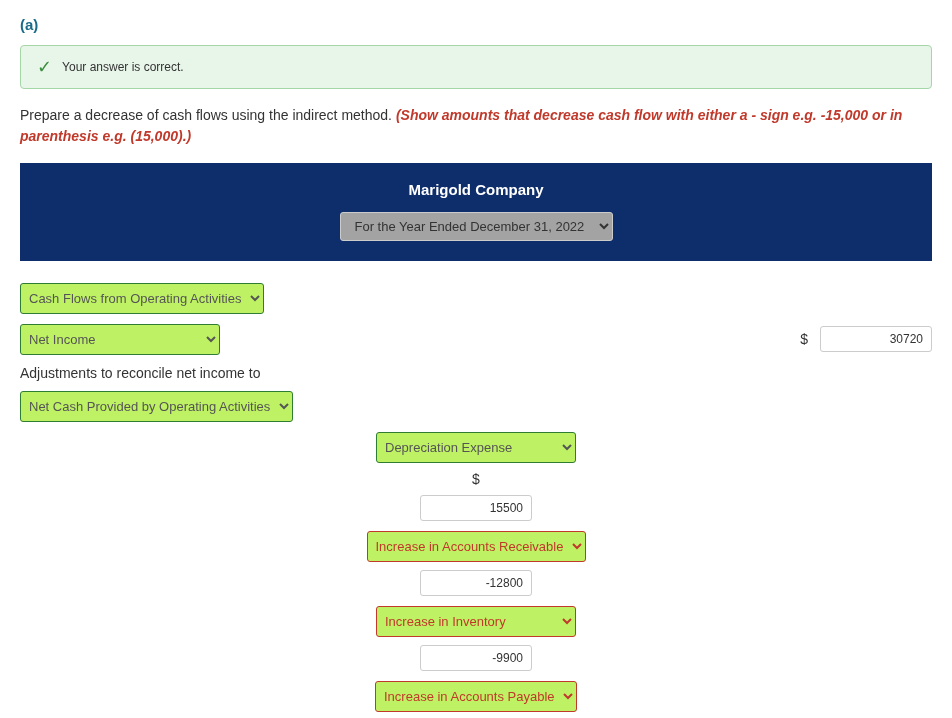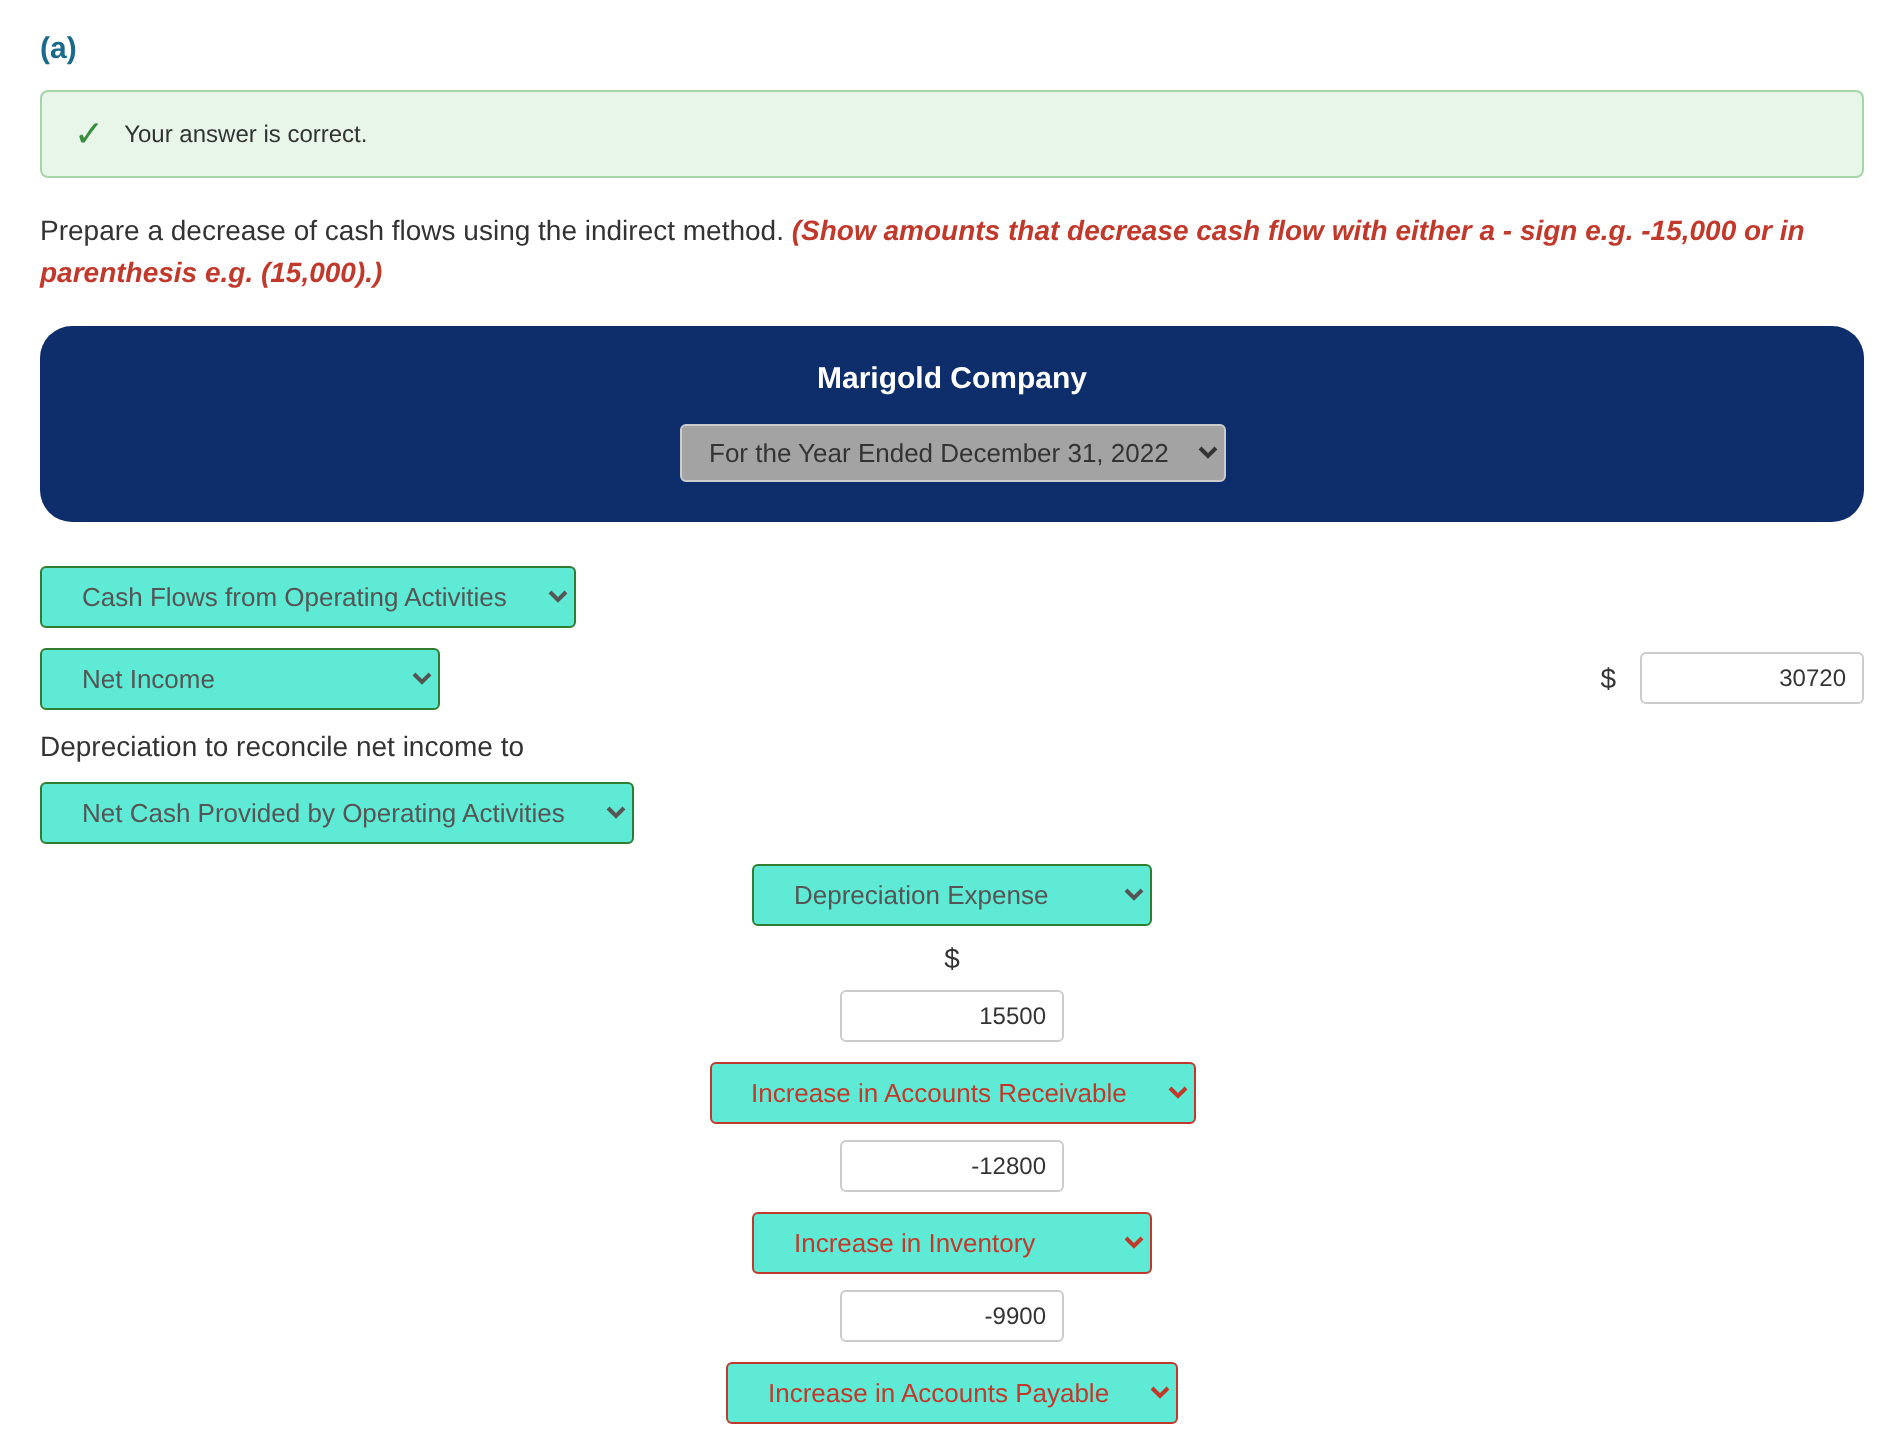--- a/index.html
+++ b/index.html
@@ -46,21 +46,21 @@
       line-height: 1.5;
     }
     .instruction-red {
       color: #c0392b;
       font-style: italic;
       font-weight: bold;
     }
     .statement-container {
       background: #0d2d6b;
       padding: 16px 20px 20px 20px;
-      border-radius: 16px;
+      border-radius: 0;
       margin-bottom: 18px;
     }
     .statement-title {
       text-align: center;
       color: #fff;
       font-size: 15px;
       font-weight: bold;
       line-height: 1.5;
       margin-bottom: 10px;
     }
@@ -83,24 +83,24 @@
     }
     .form-row {
       display: flex;
       align-items: center;
       margin-bottom: 10px;
       gap: 8px;
     }
     .dropdown-select {
       border: 1px solid #2e7d32;
       border-radius: 3px;
-      padding: 6px 16px;
+      padding: 6px 4px;
       font-size: 13px;
       color: #555;
-      background: #5eead4;
+      background: #bef264;
       appearance: auto;
       min-width: 200px;
     }
     .dropdown-select.red-border {
       border-color: #c0392b;
       color: #c0392b;
     }
     .dollar-sign {
       font-size: 14px;
       color: #333;
@@ -178,21 +178,21 @@
 
     <div class="net-income-row">
       <select class="dropdown-select">
         <option>Net Income</option>
       </select>
       <span class="spacer"></span>
       <span class="dollar-sign">$</span>
       <input type="text" class="amount-input" value="30720" style="">
     </div>
 
-    <div class="adjustments-label">Depreciation to reconcile net income to</div>
+    <div class="adjustments-label">Adjustments to reconcile net income to</div>
 
     <div class="form-row">
       <select class="dropdown-select">
         <option>Net Cash Provided by Operating Activities</option>
       </select>
     </div>
 
     <div class="adj-form-row">
       <select class="dropdown-select">
         <option>Depreciation Expense</option>

